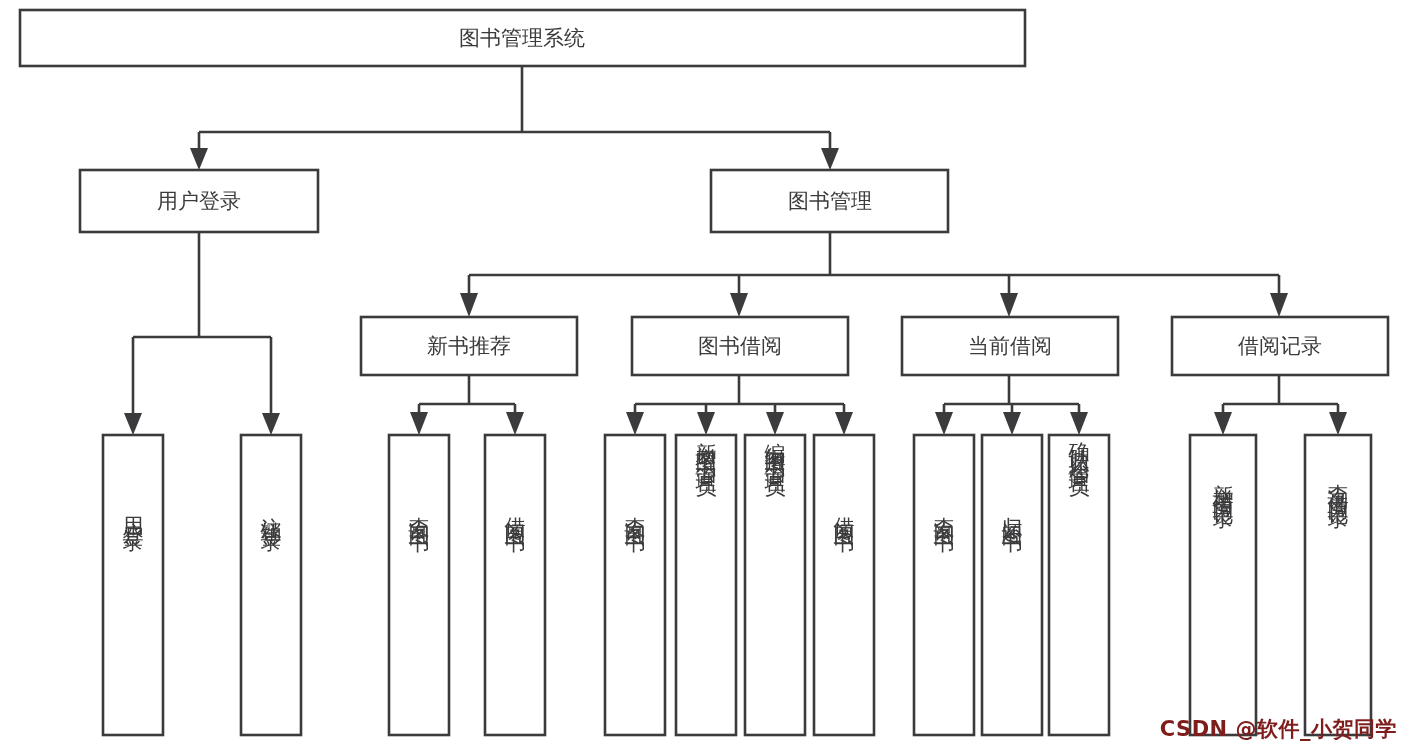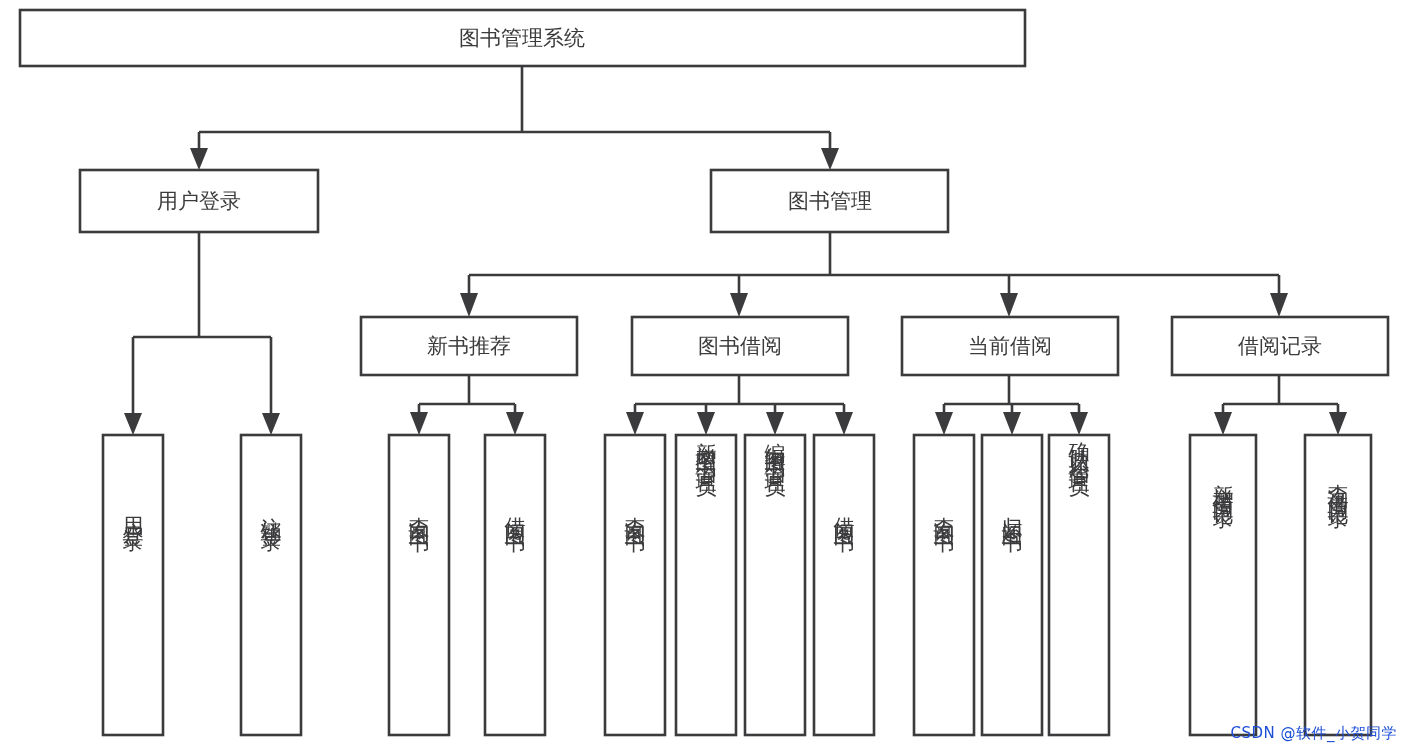--- a/index.html
+++ b/index.html
@@ -56,25 +56,26 @@
     text-orientation: upright;
     glyph-orientation-vertical: 0deg;
     letter-spacing: 5px;
     text-anchor: middle;
   }
   .watermark {
     position: absolute;
     right: 8px;
     bottom: 4px;
     font-family: "DejaVu Sans", "Liberation Sans", sans-serif;
-    font-size: 15px;
-    color: #1d4ed8;
+    font-size: 21px;
+    color: #7f1d1d;
     white-space: nowrap;
     user-select: none;
     letter-spacing: 0.5px;
+    font-weight: bold;
   }
 </style>
 </head>
 <body>
 
 <div id="diagram-root">
   <svg class="flow" viewBox="0 0 1405 747" xmlns="http://www.w3.org/2000/svg">
 
     <g>
 

